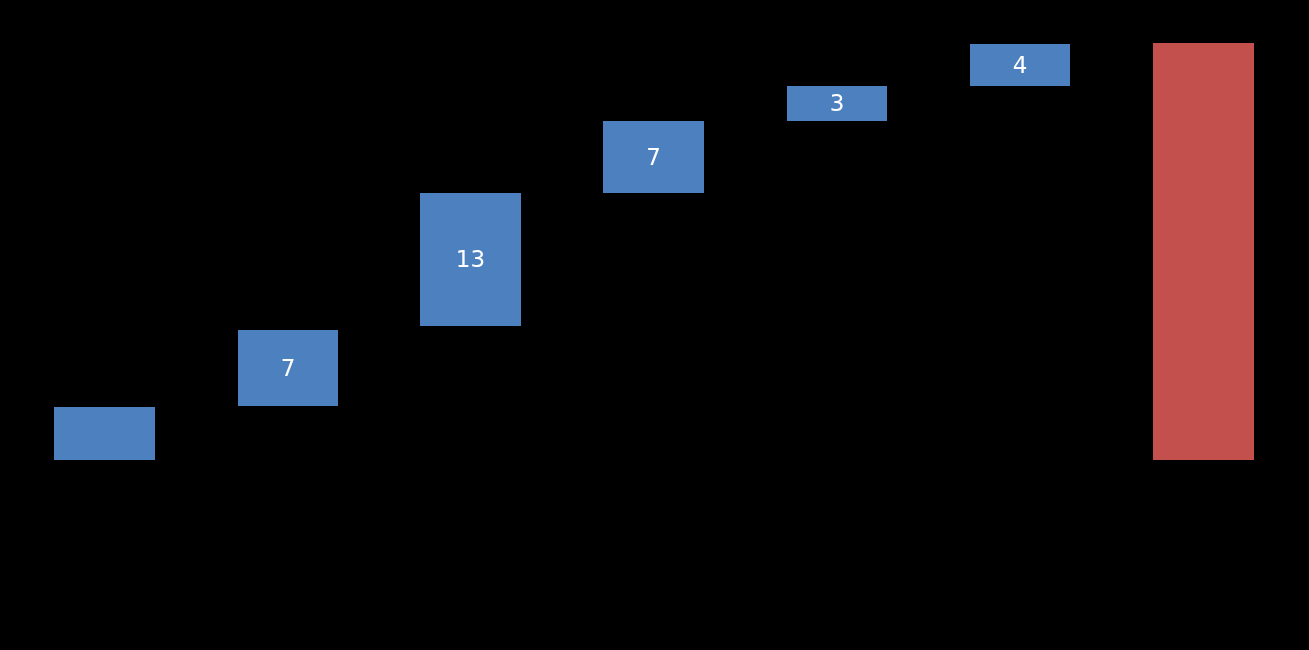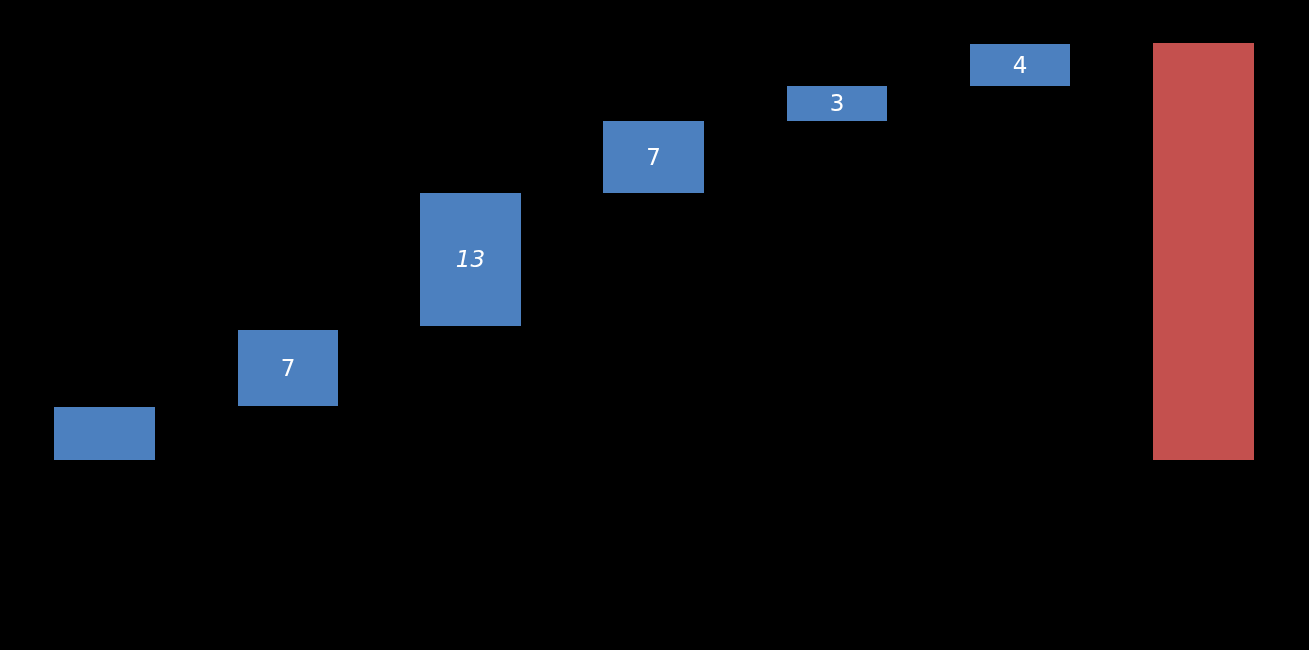--- a/index.html
+++ b/index.html
@@ -43,21 +43,21 @@
 </style>
 </head>
 <body>
 
 <div id="chart-root">
   <div class="plot-area" id="plot-area">
       <div class="wf-bar" style="left: 54px; top: 407px; width: 101px; height: 53px; background: rgb(76, 128, 191);"></div>
       <div class="wf-bar" style="left: 238px; top: 330px; width: 100px; height: 76px; background: rgb(76, 128, 191);">
         <span class="wf-label">7</span>
       </div>
-      <div class="wf-bar" style="left: 420px; top: 193px; width: 101px; height: 133px; background: rgb(76, 128, 191); font-style: italic;">
+      <div class="wf-bar" style="left: 420px; top: 193px; width: 101px; height: 133px; background: rgb(76, 128, 191);">
         <span class="wf-label">13</span>
       </div>
       <div class="wf-bar" style="left: 603px; top: 121px; width: 101px; height: 72px; background: rgb(76, 128, 191);">
         <span class="wf-label">7</span>
       </div>
       <div class="wf-bar" style="left: 787px; top: 86px; width: 100px; height: 35px; background: rgb(76, 128, 191);">
         <span class="wf-label">3</span>
       </div>
       <div class="wf-bar" style="left: 970px; top: 44px; width: 100px; height: 42px; background: rgb(76, 128, 191);">
         <span class="wf-label">4</span>

